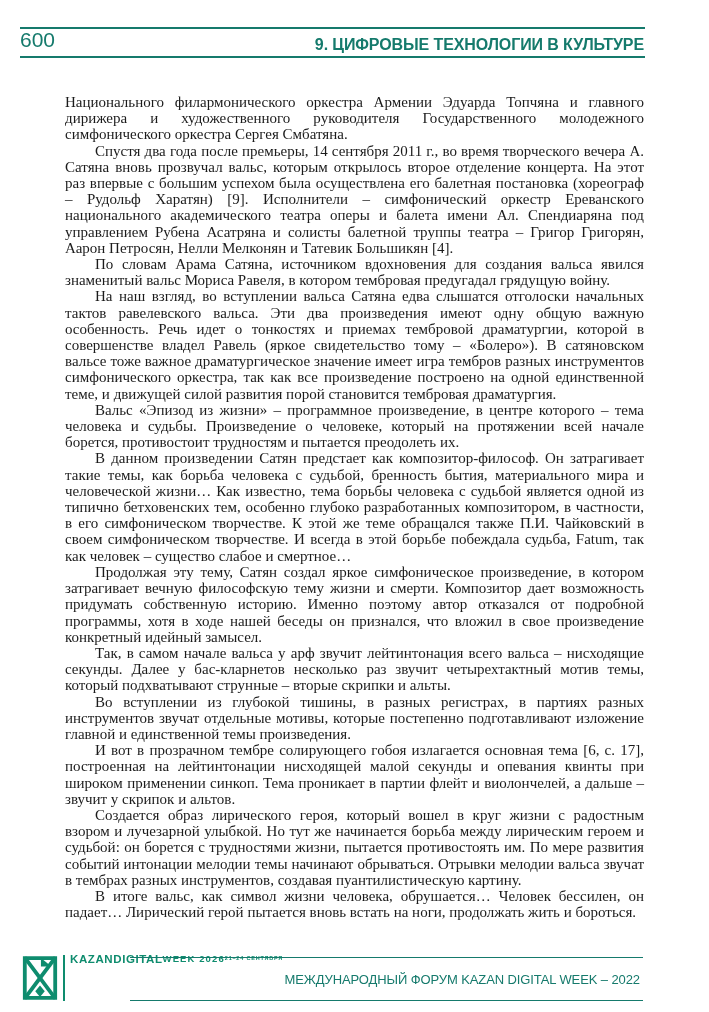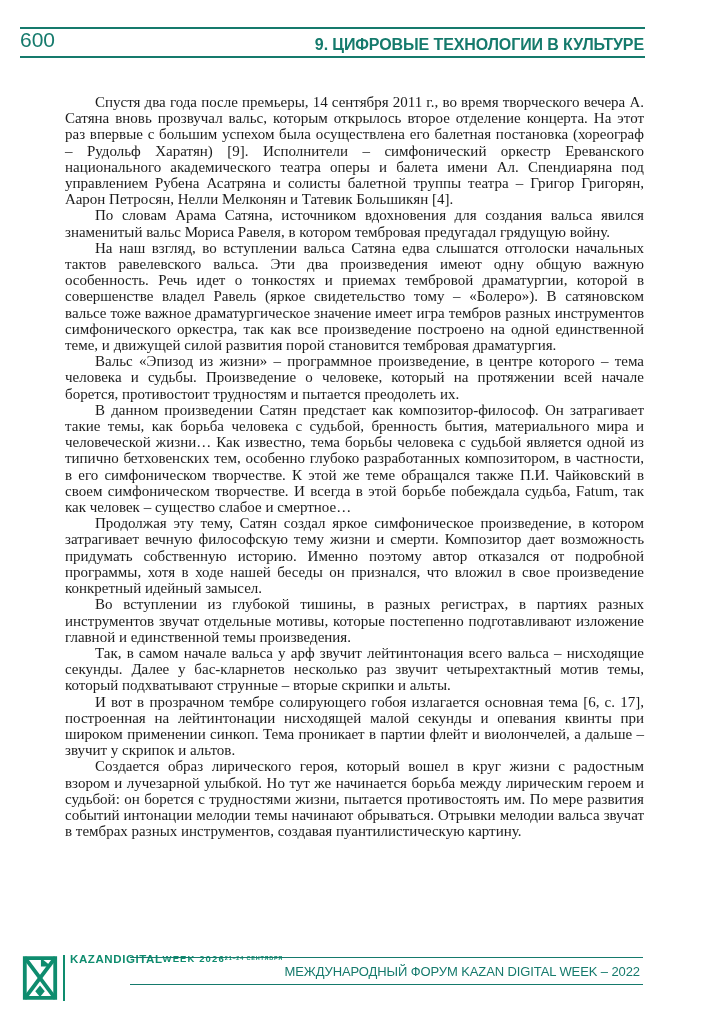--- a/index.html
+++ b/index.html
@@ -52,51 +52,53 @@
   .logo-sep{width:2px;background:currentColor;margin:1px 5px 1px 4px;}
   .logo-text{
     font-family:"Liberation Sans", sans-serif;
     font-weight:bold;color:currentColor;
     display:flex;flex-direction:row;justify-content:center;
   }
   .logo-line{font-size:11.5px;line-height:11px;letter-spacing:0.6px;}
   .logo-line-3{font-size:9.5px;line-height:10px;letter-spacing:1.1px;}
   .logo-line-4{font-size:5.5px;line-height:7px;letter-spacing:0.8px;margin-top:1px;}
   .footer-bar{
-    position:absolute;left:130px;top:957px;width:513px;height:28px;
+    position:absolute;left:130px;top:957px;width:513px;height:44px;
     border-top:1.5px solid var(--accent);
     border-bottom:1.5px solid var(--accent);
     display:flex;align-items:center;justify-content:flex-end;
     padding-right:3px;
     font-family:"Liberation Sans", sans-serif;
     font-size:13px;letter-spacing:-0.1px;
     color:var(--accent);
   }
 </style>
 </head>
 <body>
 
 <div class="page">
 
   <div class="rule rule-header-top"></div>
   <div class="page-number">600</div>
   <div class="section-header">9. ЦИФРОВЫЕ ТЕХНОЛОГИИ В КУЛЬТУРЕ</div>
   <div class="rule rule-header-bottom"></div>
 
   <main class="body-text">
+      <p class="no-indent">Национального филармонического оркестра Армении Эдуарда Топчяна и главного дирижера и художественного руководителя Государственного молодежного симфонического оркестра Сергея Смбатяна.</p>
       <p>Спустя два года после премьеры, 14 сентября 2011 г., во время творческого вечера А. Сатяна вновь прозвучал вальс, которым открылось второе отделение концерта. На этот раз впервые с большим успехом была осуществлена его балетная постановка (хореограф – Рудольф Харатян) [9]. Исполнители – симфонический оркестр Ереванского национального академического театра оперы и балета имени Ал. Спендиаряна под управлением Рубена Асатряна и солисты балетной труппы театра – Григор Григорян, Аарон Петросян, Нелли Мелконян и Татевик Большикян [4].</p>
       <p>По словам Арама Сатяна, источником вдохновения для создания вальса явился знаменитый вальс Мориса Равеля, в котором тембровая предугадал грядущую войну.</p>
       <p>На наш взгляд, во вступлении вальса Сатяна едва слышатся отголоски начальных тактов равелевского вальса. Эти два произведения имеют одну общую важную особенность. Речь идет о тонкостях и приемах тембровой драматургии, которой в совершенстве владел Равель (яркое свидетельство тому – «Болеро»). В сатяновском вальсе тоже важное драматургическое значение имеет игра тембров разных инструментов симфонического оркестра, так как все произведение построено на одной единственной теме, и движущей силой развития порой становится тембровая драматургия.</p>
       <p>Вальс «Эпизод из жизни» – программное произведение, в центре которого – тема человека и судьбы. Произведение о человеке, который на протяжении всей начале борется, противостоит трудностям и пытается преодолеть их.</p>
       <p>В данном произведении Сатян предстает как композитор-философ. Он затрагивает такие темы, как борьба человека с судьбой, бренность бытия, материального мира и человеческой жизни… Как известно, тема борьбы человека с судьбой является одной из типично бетховенских тем, особенно глубоко разработанных композитором, в частности, в его симфоническом творчестве. К этой же теме обращался также П.И. Чайковский в своем симфоническом творчестве. И всегда в этой борьбе побеждала судьба, Fatum, так как человек – существо слабое и смертное…</p>
       <p>Продолжая эту тему, Сатян создал яркое симфоническое произведение, в котором затрагивает вечную философскую тему жизни и смерти. Композитор дает возможность придумать собственную историю. Именно поэтому автор отказался от подробной программы, хотя в ходе нашей беседы он признался, что вложил в свое произведение конкретный идейный замысел.</p>
+      <p>Так, в самом начале вальса у арф звучит лейтинтонация всего вальса – нисходящие секунды. Далее у бас-кларнетов несколько раз звучит четырехтактный мотив темы, который подхватывают струнные – вторые скрипки и альты.</p>
       <p>Во вступлении из глубокой тишины, в разных регистрах, в партиях разных инструментов звучат отдельные мотивы, которые постепенно подготавливают изложение главной и единственной темы произведения.</p>
-      <p>Так, в самом начале вальса у арф звучит лейтинтонация всего вальса – нисходящие секунды. Далее у бас-кларнетов несколько раз звучит четырехтактный мотив темы, который подхватывают струнные – вторые скрипки и альты.</p>
       <p>И вот в прозрачном тембре солирующего гобоя излагается основная тема [6, с. 17], построенная на лейтинтонации нисходящей малой секунды и опевания квинты при широком применении синкоп. Тема проникает в партии флейт и виолончелей, а дальше – звучит у скрипок и альтов.</p>
       <p>Создается образ лирического героя, который вошел в круг жизни с радостным взором и лучезарной улыбкой. Но тут же начинается борьба между лирическим героем и судьбой: он борется с трудностями жизни, пытается противостоять им. По мере развития событий интонации мелодии темы начинают обрываться. Отрывки мелодии вальса звучат в тембрах разных инструментов, создавая пуантилистическую картину.</p>
+      <p>В итоге вальс, как символ жизни человека, обрушается… Человек бессилен, он падает… Лирический герой пытается вновь встать на ноги, продолжать жить и бороться.</p>
     </main>
 
   <div class="footer-logo">
     <svg class="logo-mark" viewBox="0 0 80 100" aria-hidden="true">
       <g fill="none" stroke="currentColor" stroke-width="8" stroke-linecap="square">
         <path d="M8 8 H72 V92 H8 Z"></path>
         <path d="M10 10 L70 90"></path>
         <path d="M70 10 L10 90"></path>
       </g>
       <path d="M42 8 L64 26 L42 26 Z" fill="currentColor"></path>

